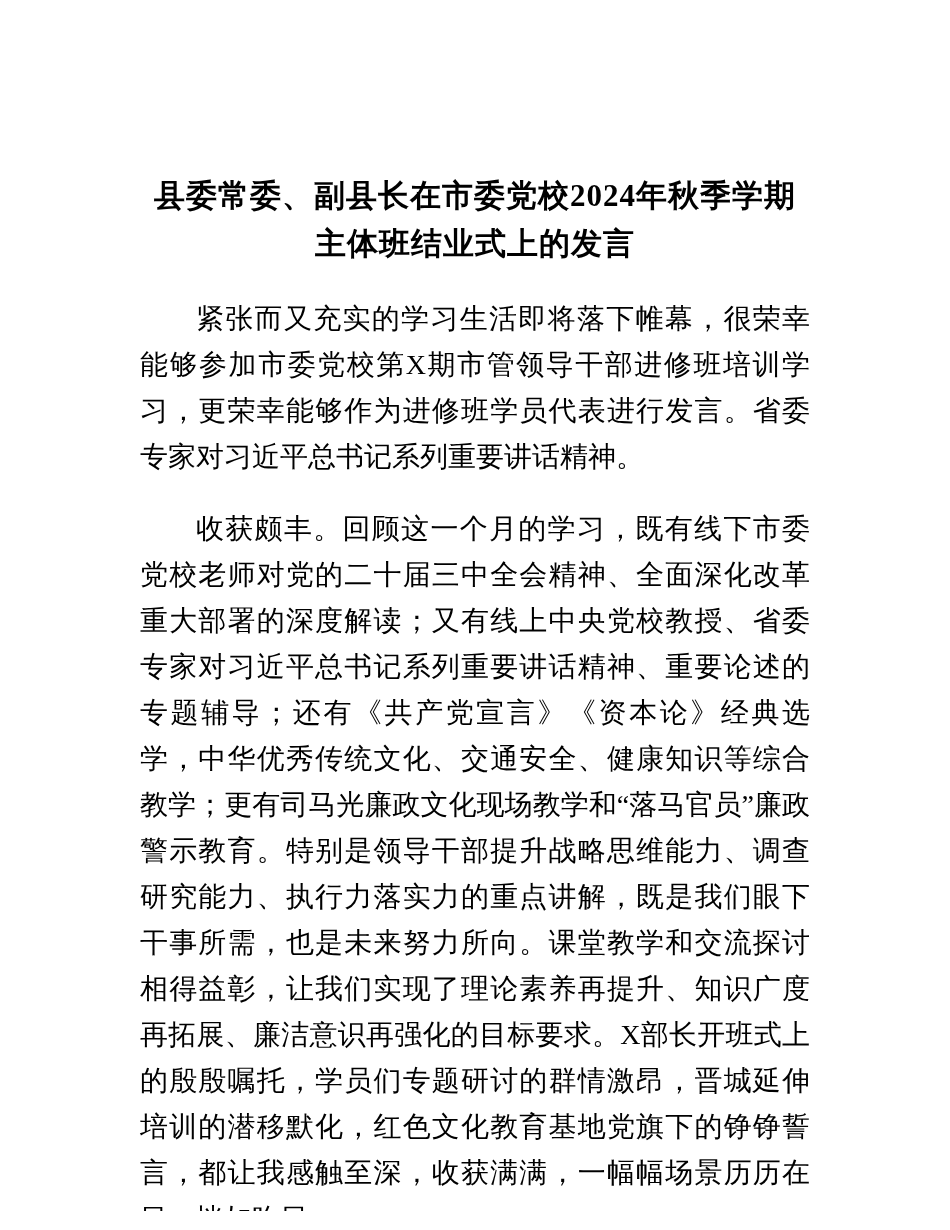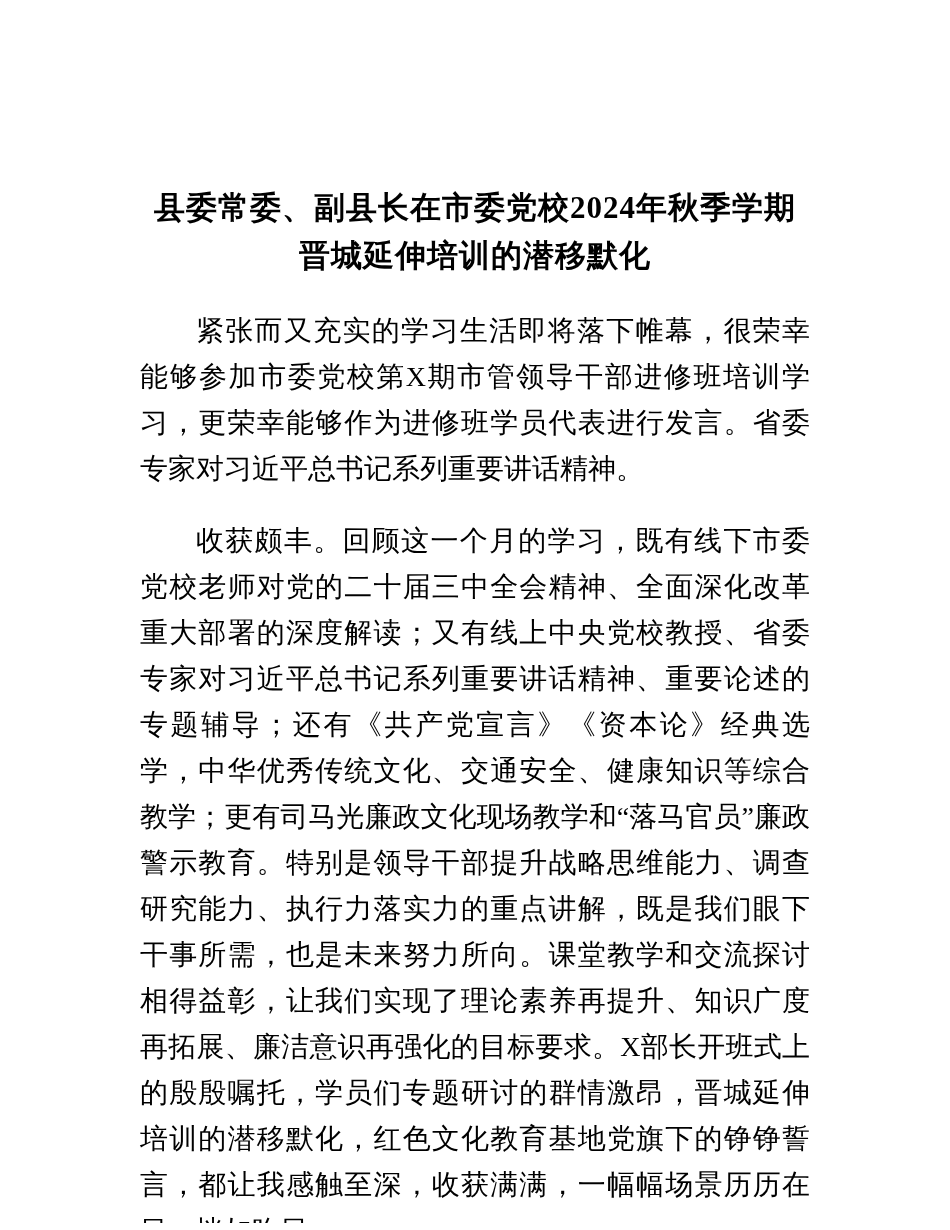--- a/index.html
+++ b/index.html
@@ -5,21 +5,21 @@
     * { margin: 0; padding: 0; box-sizing: border-box; }
 
     html, body {
       background: #ffffff;
     }
 
     .page {
       position: relative;
       width: 950px;
       height: 1207px;
-      margin: 16px auto;
+      margin: 4px auto;
       background: #ffffff;
       color: #000000;
       font-family: "Liberation Serif", "DejaVu Serif", serif;
       padding: 168px 140px 0 140px;
       overflow: hidden;
     }
 
     .doc-title {
       font-size: 31px;
       font-weight: bold;
@@ -42,21 +42,21 @@
       margin: 0 0 26px 0;
       word-break: break-all;
     }
   </style>
 </head>
 <body>
 
 <div class="page">
   <h1 class="doc-title">
     <span class="title-line">县委常委、副县长在市委党校2024年秋季学期</span>
-    <span class="title-line">晋城延伸培训的潜移默化</span>
+    <span class="title-line">主体班结业式上的发言</span>
   </h1>
 
   <div class="doc-body">
     <p>紧张而又充实的学习生活即将落下帷幕，很荣幸能够参加市委党校第X期市管领导干部进修班培训学习，更荣幸能够作为进修班学员代表进行发言。省委专家对习近平总书记系列重要讲话精神。</p>
     <p>收获颇丰。回顾这一个月的学习，既有线下市委党校老师对党的二十届三中全会精神、全面深化改革重大部署的深度解读；又有线上中央党校教授、省委专家对习近平总书记系列重要讲话精神、重要论述的专题辅导；还有《共产党宣言》《资本论》经典选学，中华优秀传统文化、交通安全、健康知识等综合教学；更有司马光廉政文化现场教学和“落马官员”廉政警示教育。特别是领导干部提升战略思维能力、调查研究能力、执行力落实力的重点讲解，既是我们眼下干事所需，也是未来努力所向。课堂教学和交流探讨相得益彰，让我们实现了理论素养再提升、知识广度再拓展、廉洁意识再强化的目标要求。X部长开班式上的殷殷嘱托，学员们专题研讨的群情激昂，晋城延伸培训的潜移默化，红色文化教育基地党旗下的铮铮誓言，都让我感触至深，收获满满，一幅幅场景历历在目、恍如昨日。</p>
 
   </div>
 </div>
 
 </body></html>

